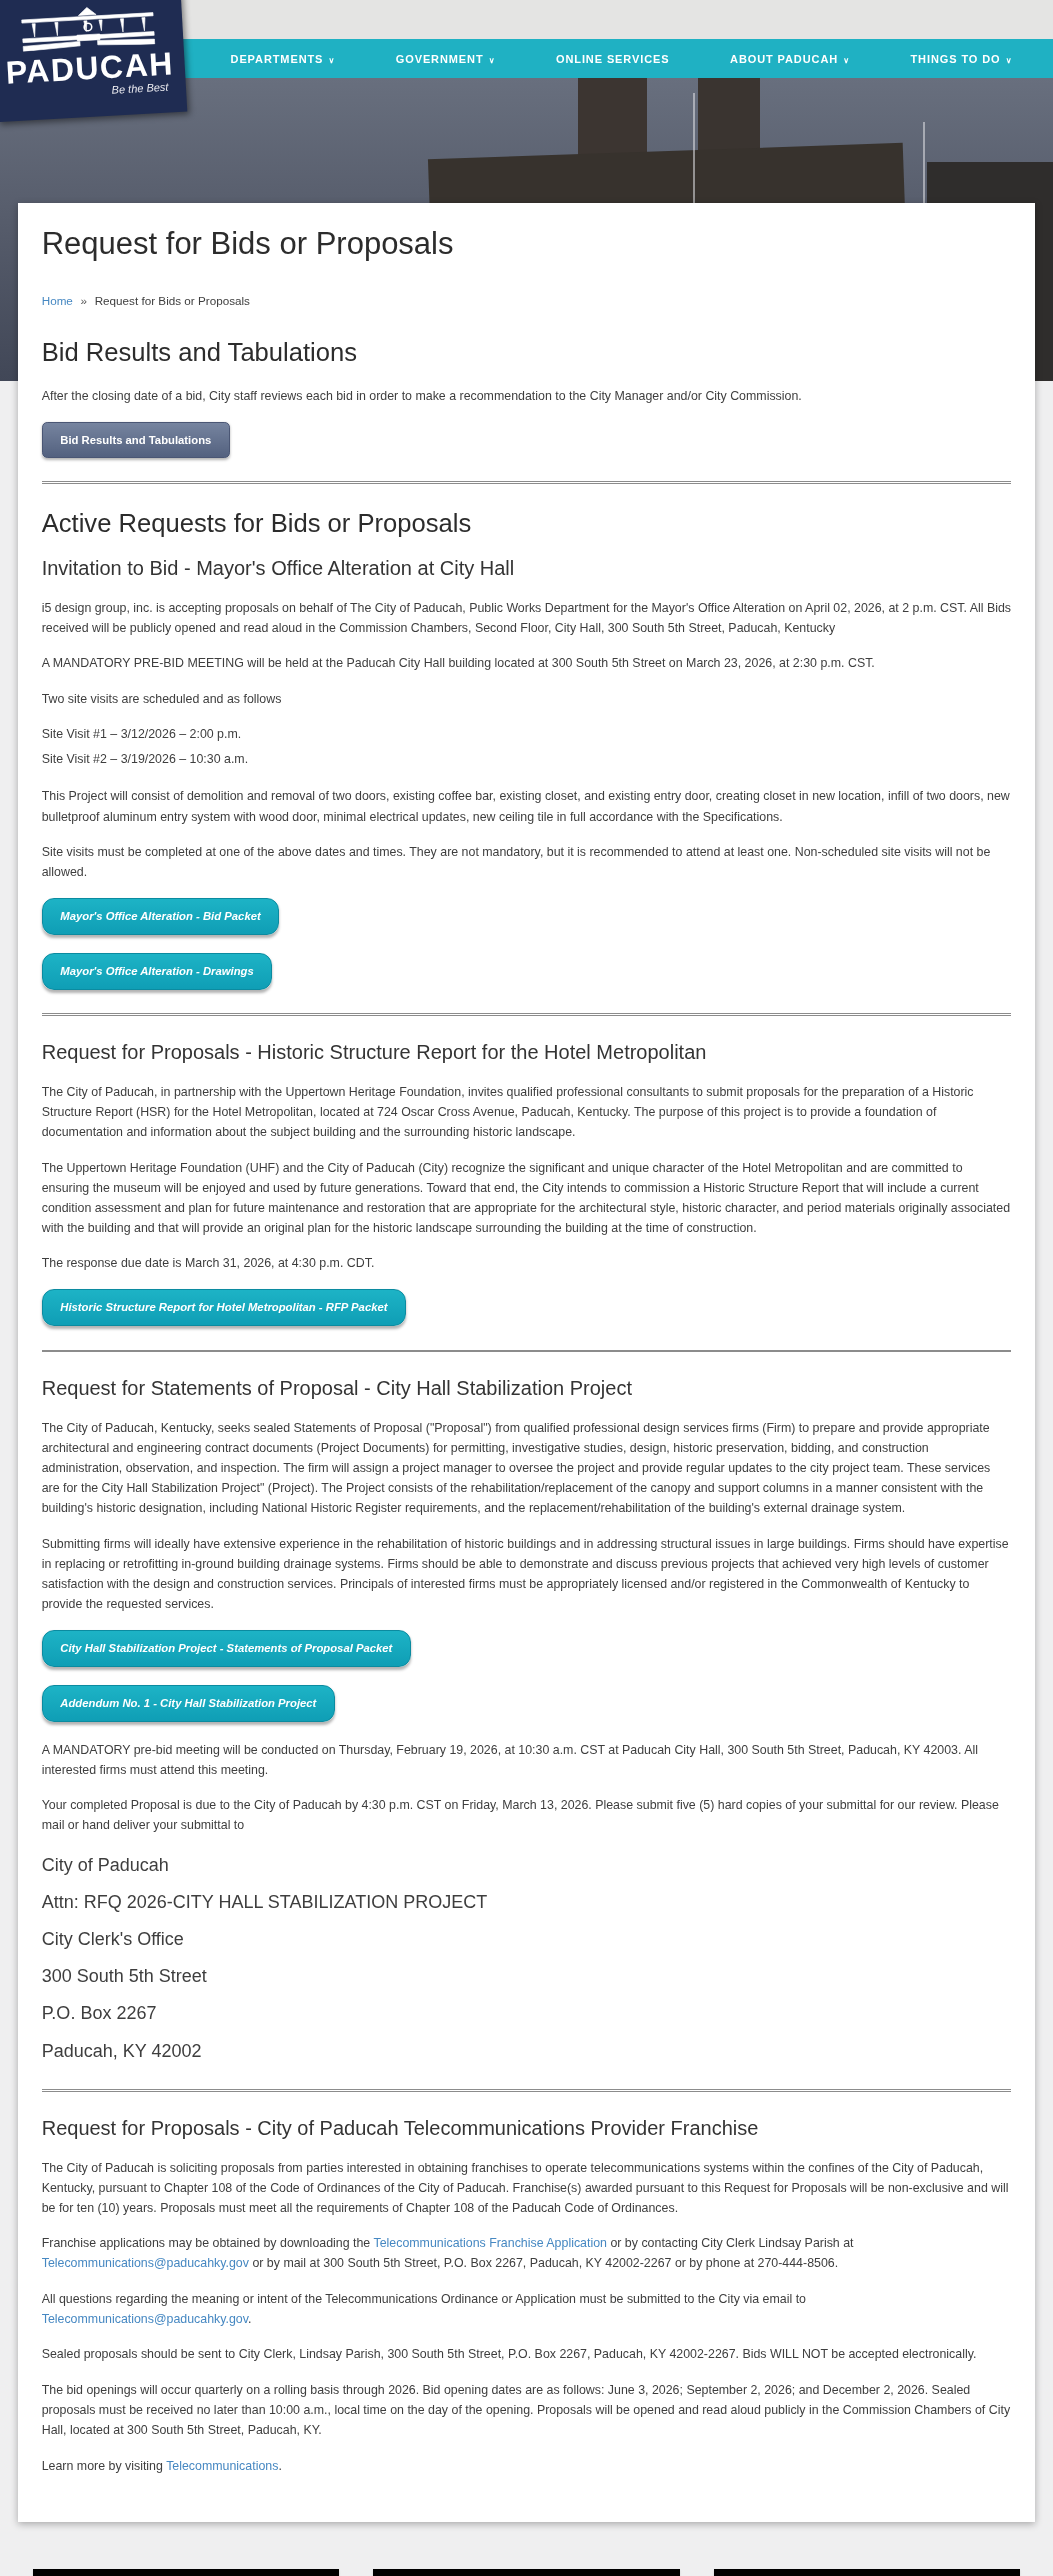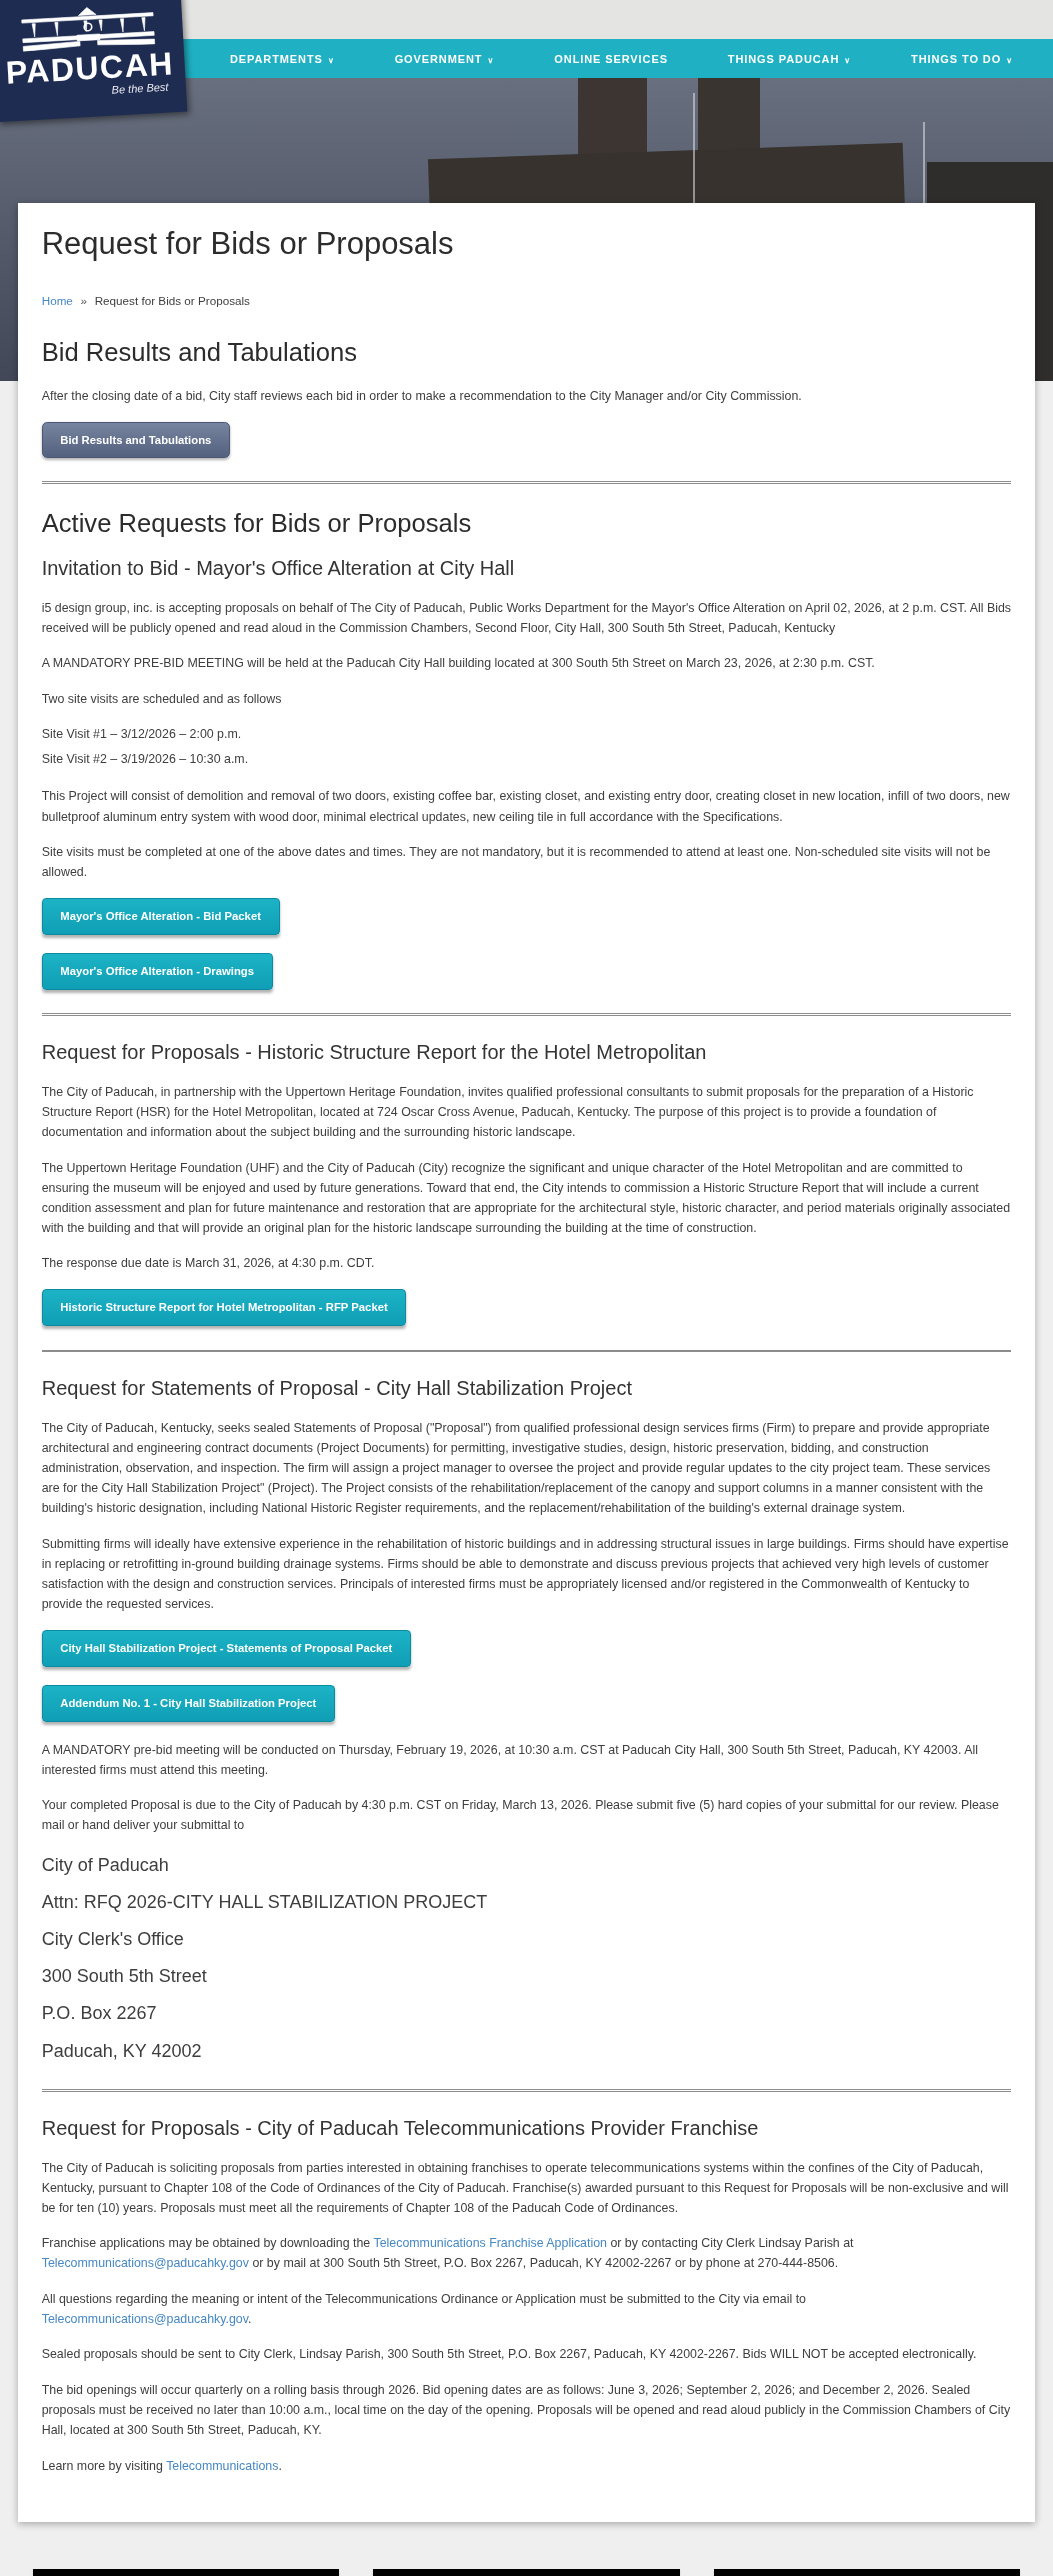--- a/index.html
+++ b/index.html
@@ -67,22 +67,22 @@
   .divider { height:2.9px; border-top:0.7px solid #8c8c8c; border-bottom:0.7px solid #8c8c8c; margin:23.4px 0 25px 0; }
   .btn-slate {
     display:table; background:linear-gradient(180deg,#76849f 0%, #53617f 100%);
     color:#fff; font-weight:bold; font-size:11.3px; padding:11px 17.6px;
     border:0.7px solid #4a5674; border-radius:5.1px; cursor:pointer;
     box-shadow:0 1.5px 2.9px rgba(0,0,0,.3); margin:8.8px 0 22px 0;
   }
   .btn-teal {
     display:table; background:linear-gradient(180deg,#1db3c6 0%, #0f9eb5 100%);
     color:#fff; font-weight:bold; font-size:11.3px; padding:11.7px 17.6px;
-    border:0.7px solid #0b8ba0; border-radius:4px; cursor:pointer;
-    box-shadow:0 2.2px 2.9px rgba(0,0,0,.3); margin:2.9px 0 17.6px 0;
+    border:0.7px solid #0b8ba0; border-radius:12px; cursor:pointer;
+    box-shadow:0 2.2px 2.9px rgba(0,0,0,.3); margin:2.9px 0 17.6px 0;font-style:italic;
   }
   
   .quick-links {
     display:grid; grid-template-columns:repeat(3,1fr); gap:22px 34px;
     padding:47px 33px 56px 33px;
   }
   .ql-card {
     background:#000000; border-bottom:2.9px solid #c93a68; height:60px;
     display:flex; align-items:center; gap:14.6px; padding:5.9px 8.8px 5.9px 16px;
     box-shadow:0 0.7px 2.2px rgba(0,0,0,.12); cursor:pointer;
@@ -100,21 +100,21 @@
     <div class="nav-item">
       <span>DEPARTMENTS</span><span class="caret">∨</span>
     </div>
     <div class="nav-item">
       <span>GOVERNMENT</span><span class="caret">∨</span>
     </div>
     <div class="nav-item">
       <span>ONLINE SERVICES</span>
     </div>
     <div class="nav-item">
-      <span>THINGS PADUCAH</span><span class="caret">∨</span>
+      <span>ABOUT PADUCAH</span><span class="caret">∨</span>
     </div>
     <div class="nav-item">
       <span>THINGS TO DO</span><span class="caret">∨</span>
     </div>
   </div>
 
   <div class="logo-badge">
     <svg width="139" height="42" viewBox="0 0 220 66">
       <g fill="#ffffff" stroke="#ffffff">
         <polygon points="96,14 110,2 124,14" fill="#ffffff"></polygon>

